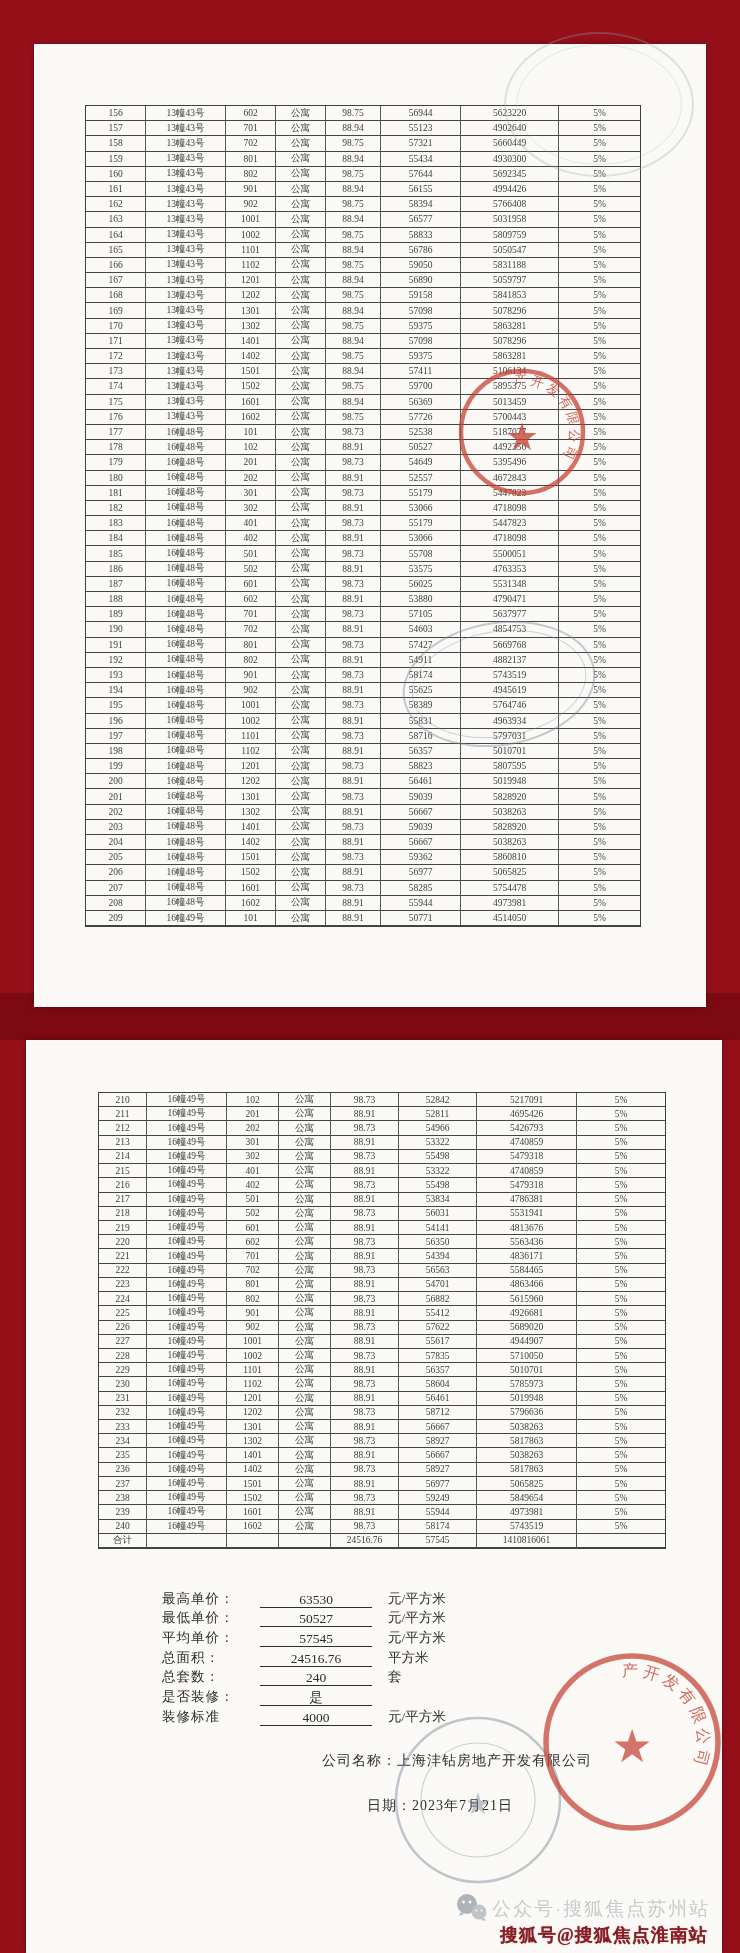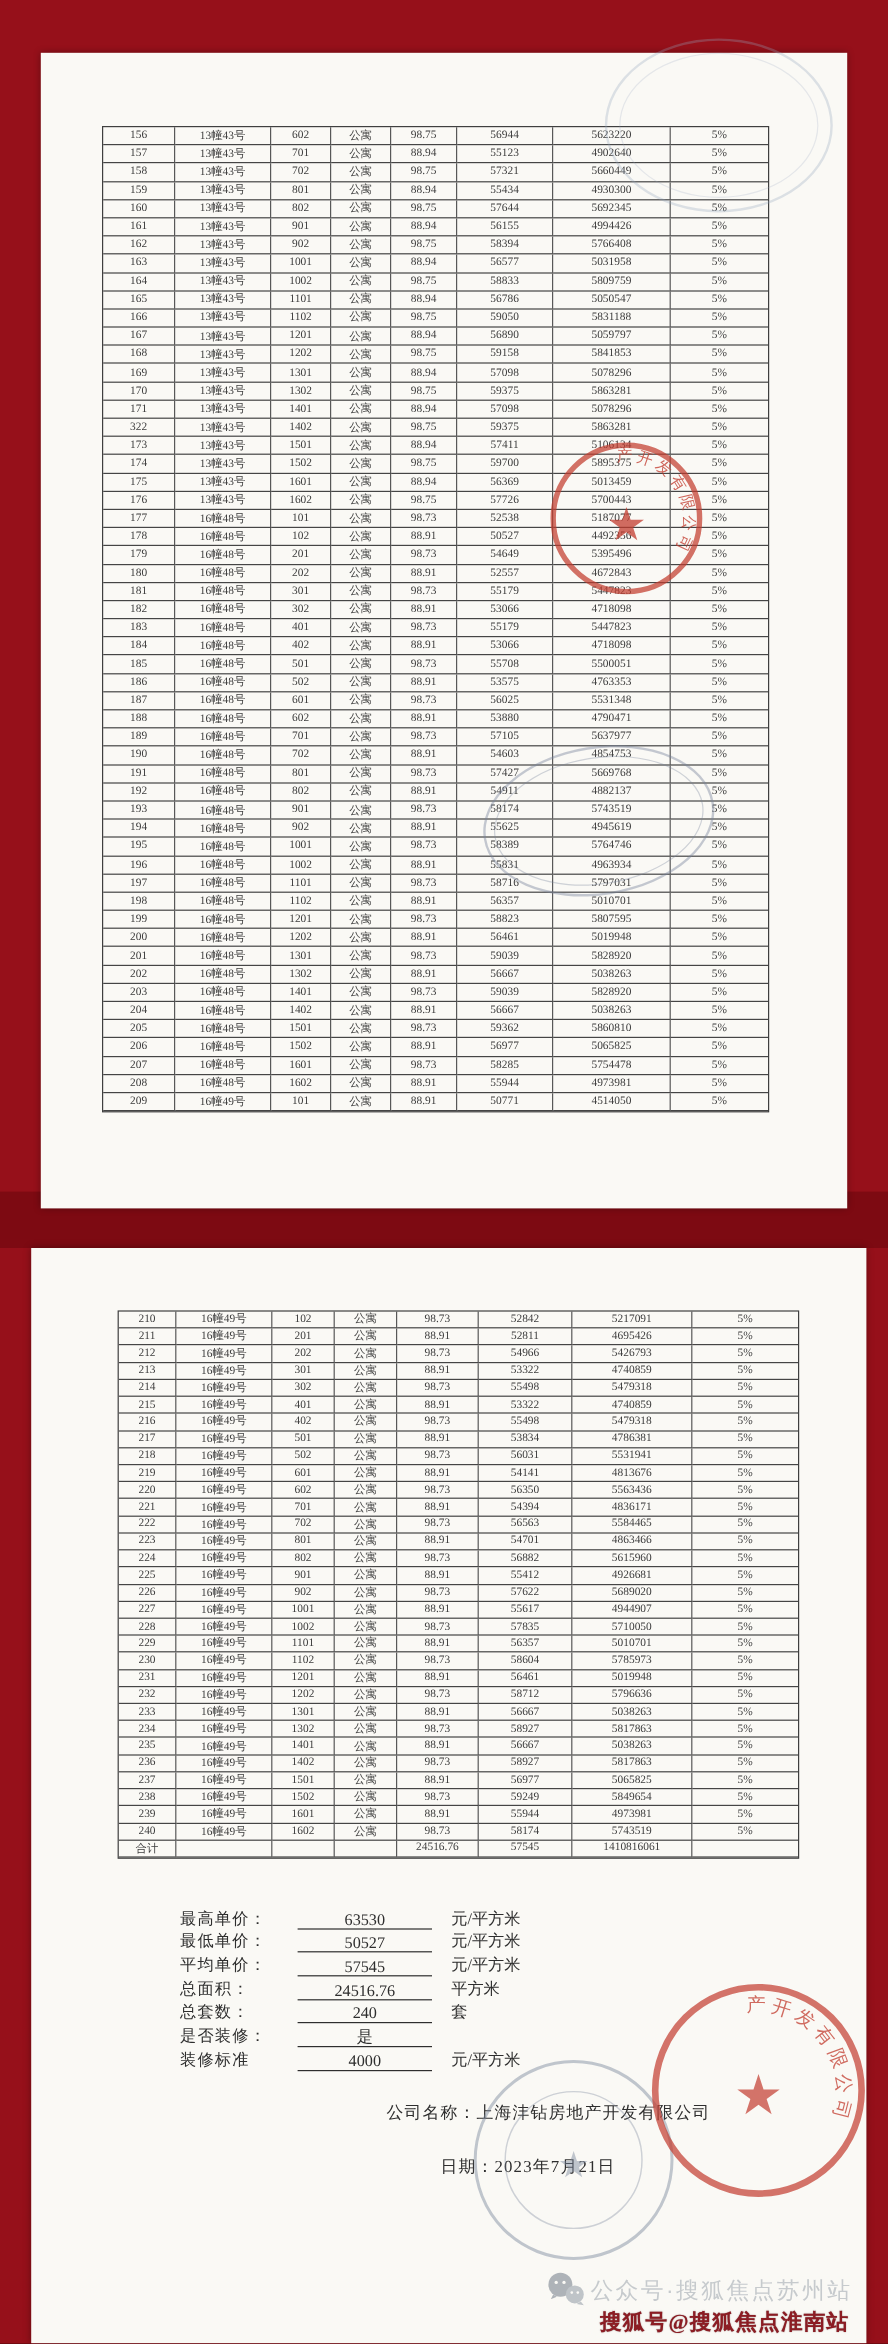--- a/index.html
+++ b/index.html
@@ -12,21 +12,21 @@
 
   
   .table{position:absolute;display:grid;border:1.5px solid #3f3f3f;z-index:2;}
   #t1{left:51px;top:61px;grid-template-columns:60px 80px 50px 50px 55px 80px 98px 81px;grid-auto-rows:15.2px;}
   #t2{left:72px;top:52px;grid-template-columns:48px 80px 52px 52px 68px 78px 100px 88px;grid-auto-rows:14.22px;}
   .cell{border-right:1px solid #585858;border-bottom:1px solid #454545;display:flex;align-items:center;
         justify-content:center;font-size:9.5px;color:#3d3d3d;overflow:hidden;white-space:nowrap;}
   .cell.c7{border-right:none;}
 
   
-  #summary{position:absolute;left:124px;top:548px;z-index:2;}
+  #summary{position:absolute;left:136px;top:548px;z-index:2;}
   .sum-line{display:flex;align-items:flex-end;height:19.7px;font-size:13.5px;color:#2e2e2e;}
   .sum-label{width:98px;letter-spacing:1px;}
   .sum-value{width:112px;text-align:center;border-bottom:1.5px solid #2e2e2e;line-height:15px;}
   .sum-unit{margin-left:16px;}
 
   .company-line{position:absolute;left:296px;top:712px;font-size:14px;color:#2e2e2e;z-index:2;letter-spacing:1px;}
   .date-line{position:absolute;left:341px;top:757px;font-size:14px;color:#2e2e2e;z-index:2;letter-spacing:1px;}
 
   
   .seal{position:absolute;z-index:5;pointer-events:none;}
@@ -178,21 +178,21 @@
         <div class="cell c6">5863281</div>
         <div class="cell c7">5%</div>
         <div class="cell c0">171</div>
         <div class="cell c1">13幢43号</div>
         <div class="cell c2">1401</div>
         <div class="cell c3">公寓</div>
         <div class="cell c4">88.94</div>
         <div class="cell c5">57098</div>
         <div class="cell c6">5078296</div>
         <div class="cell c7">5%</div>
-        <div class="cell c0">322</div>
+        <div class="cell c0">172</div>
         <div class="cell c1">13幢43号</div>
         <div class="cell c2">1402</div>
         <div class="cell c3">公寓</div>
         <div class="cell c4">98.75</div>
         <div class="cell c5">59375</div>
         <div class="cell c6">5863281</div>
         <div class="cell c7">5%</div>
         <div class="cell c0">173</div>
         <div class="cell c1">13幢43号</div>
         <div class="cell c2">1501</div>

